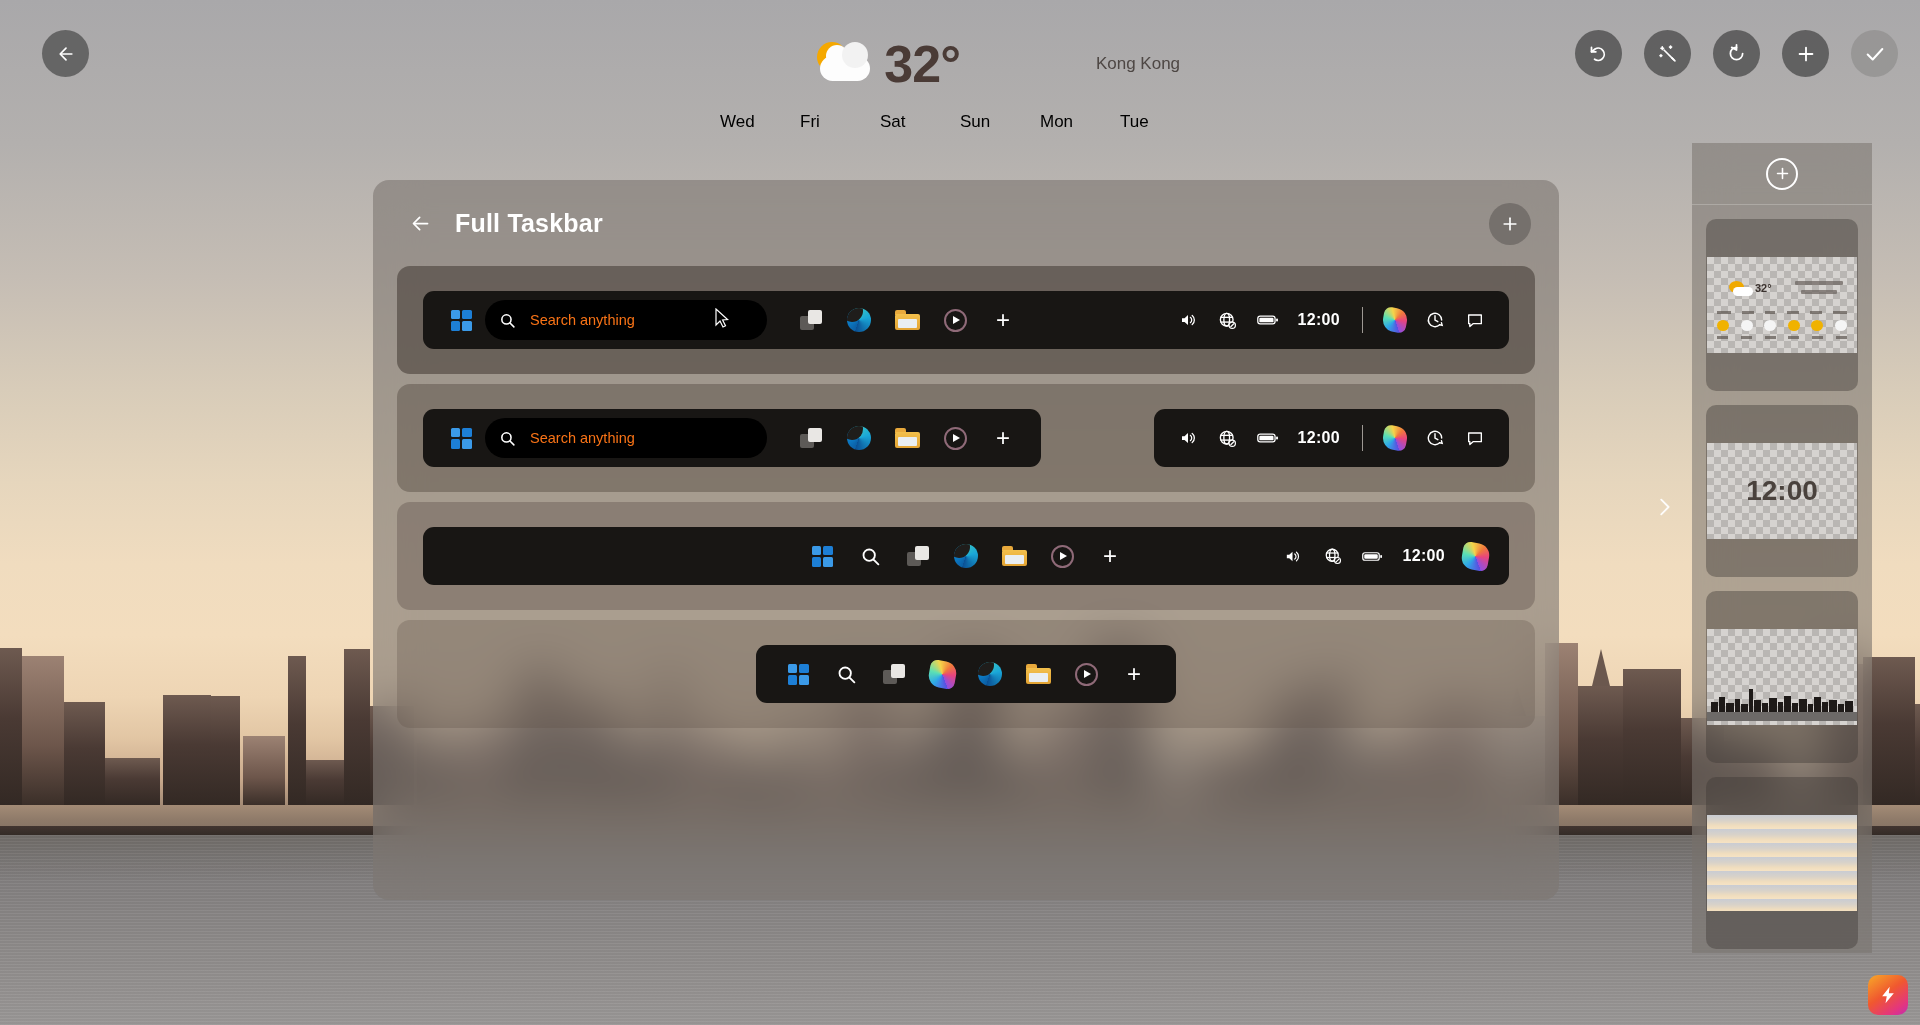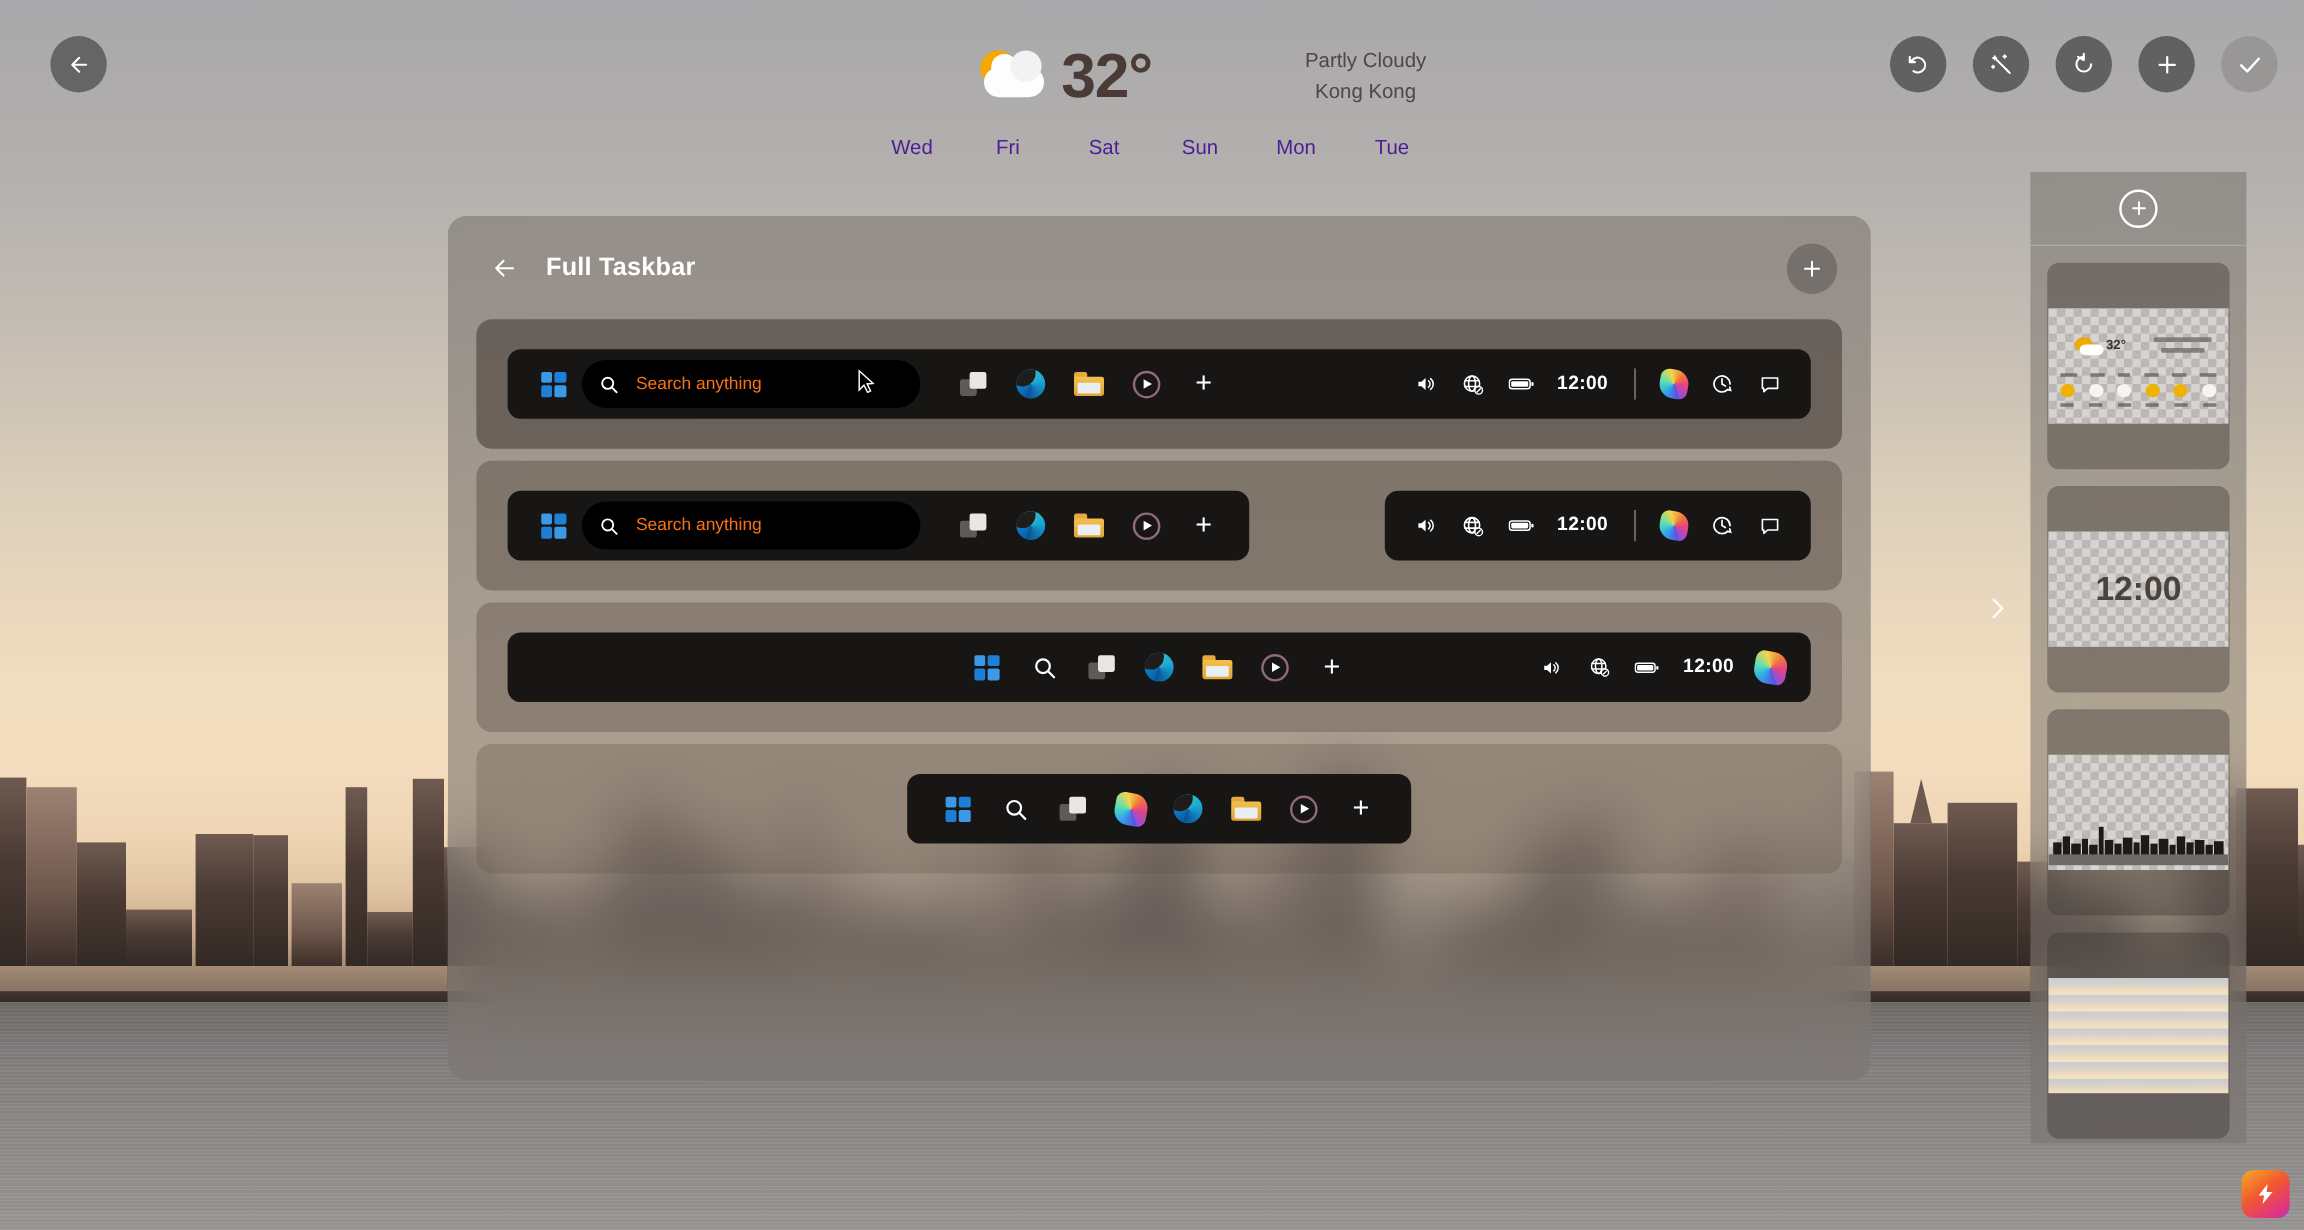--- a/index.html
+++ b/index.html
@@ -100,21 +100,21 @@
   }
   #wx-right {
     width: 330px; text-align: center; color: #4e4744;
     font-size: 17px; line-height: 1.55; padding-left: 26px;
   }
   #wx-days {
     display: flex; justify-content: center; gap: 0; margin-top: 22px;
     width: 480px; 
   }
   #wx-days .day {
-    flex: 1; text-align: center; font-size: 17px; color: #4c1d95;
+    flex: 1; font-size: 17px; color: #000000;
   }
 
   
   .wx-icon { position: relative; width: 62px; height: 48px; }
   .wx-icon .sun {
     position: absolute; left: 5px; top: 2px; width: 30px; height: 30px;
     border-radius: 50%; background: #f5a800;
   }
   .wx-icon .cloud {
     position: absolute; left: 8px; top: 16px; width: 50px; height: 25px;
@@ -140,21 +140,21 @@
   }
   #panel-head {
     height: 86px; display: flex; align-items: center; padding: 0 28px;
     position: relative;
   }
   #panel-back {
     width: 38px; height: 38px; display:flex; align-items:center; justify-content:center;
     color: #fff; cursor: pointer; border-radius: 50%;
   }
   #panel-title {
-    color: #fff; font-size: 21px; font-weight: 600; margin-left: 16px;
+    color: #fff; font-size: 25px; font-weight: 600; margin-left: 16px;
     letter-spacing: .2px;
   }
   #panel-add {
     position: absolute; right: 28px; top: 23px;
     width: 42px; height: 42px; background: rgba(90,86,82,.55);
   }
 
   
   .tb-card {
     margin: 0 24px 6px 24px;
@@ -419,21 +419,20 @@
 <div id="weather">
   <div id="weather-main">
     <div id="wx-left">
       <div class="wx-icon">
         <div class="sun"></div>
           <div class="cloud"></div>
       </div>
       <div id="wx-temp">32°</div>
     </div>
     <div id="wx-right">
-      <div>Partly Cloudy</div>
       <div>Kong Kong</div>
     </div>
   </div>
   <div id="wx-days">
     <div class="day">Wed</div>
     <div class="day">Fri</div>
     <div class="day">Sat</div>
     <div class="day">Sun</div>
     <div class="day">Mon</div>
     <div class="day">Tue</div>

